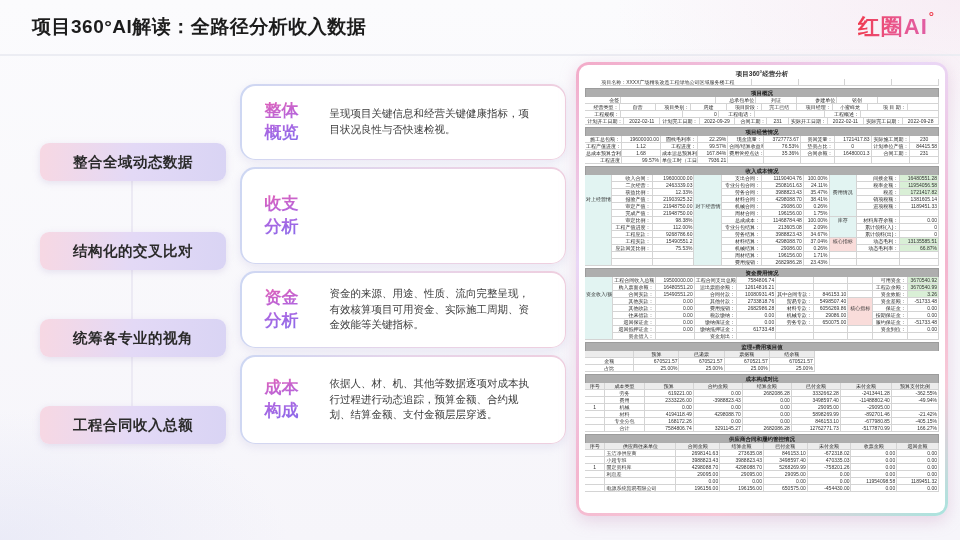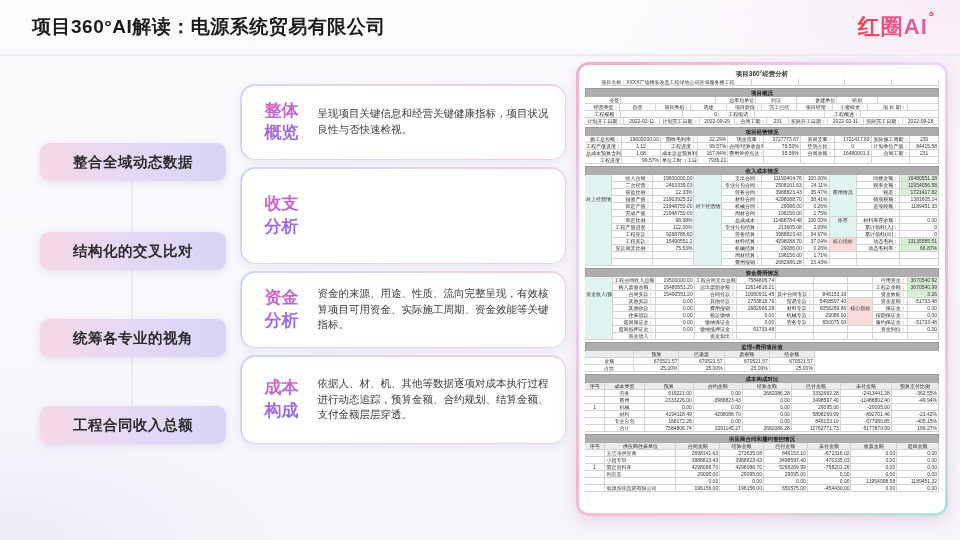--- a/index.html
+++ b/index.html
@@ -29,21 +29,21 @@
   .card{position:absolute;left:240px;width:326px;border-radius:15px;padding:1.5px;box-sizing:border-box;
     background:linear-gradient(100deg,#cdd7f3,#e7d4e9,#efcede);
     box-shadow:0 3px 10px rgba(170,160,210,.20);}
   .card-in{background:#ffffff;border-radius:13.5px;width:100%;height:100%;box-sizing:border-box;
     display:flex;align-items:center;padding:6px 12px 6px 8px;}
   .card-title{width:64px;min-width:64px;text-align:center;font-size:17px;font-weight:700;line-height:1.3;
     background:linear-gradient(165deg,#ea5fb0,#b066e0,#7e6cee);
     -webkit-background-clip:text;background-clip:text;color:transparent;}
   .card-title span{display:inline-block;width:2.08em;}
   .card-body{flex:1;font-size:10.5px;color:#3b3b3b;line-height:1.52;}
-  .card-body p{margin:4px;}
+  .card-body p{margin:16px;}
   .card-body p + p{margin-top:4px;}
   
   .panel{position:absolute;left:576px;top:62px;width:372px;height:454px;border-radius:13px;padding:3px;box-sizing:border-box;
     background:linear-gradient(150deg,#f3abc8 0%,#ead7f6 30%,#f4b5ce 62%,#f7c9d8 80%,#a9e4de 100%);
     box-shadow:0 5px 16px rgba(200,150,190,.35);}
   .panel-in{background:#ffffff;border-radius:9px;width:100%;height:100%;box-sizing:border-box;
     padding:4px 6px;overflow:hidden;}
   .rrow{display:flex;}
   .rc{flex:1 1 0;border-right:1px solid #d4d4d4;border-bottom:1px solid #d4d4d4;background:#fff;
     font-size:5px;line-height:7px;height:7px;padding:0 1px;box-sizing:border-box;
@@ -61,21 +61,21 @@
   .rc.m{border-bottom:none;}
   .rbar{background:#aeaeae;color:#1d1d1d;font-weight:700;font-size:5.5px;line-height:8px;height:8px;
     text-align:center;border:1px solid #9c9c9c;border-bottom:none;margin-top:2px;}
 </style>
 </head>
 <body>
 
 <div class="slide">
 
   <div class="hdr">
-    <div class="title">项目360°AI解读：电源系统贸易有限公司</div>
+    <div class="title">项目360°AI解读：全路径分析收入数据</div>
     <div class="logo">
       <span class="logo-text">红圈AI</span>
       <span class="logo-deg">°</span>
     </div>
   </div>
 
   <div class="vline"></div>
 
   <div class="pill" style="top:143px;">整合全域动态数据</div>
   <div class="pill" style="top:232px;">结构化的交叉比对</div>

